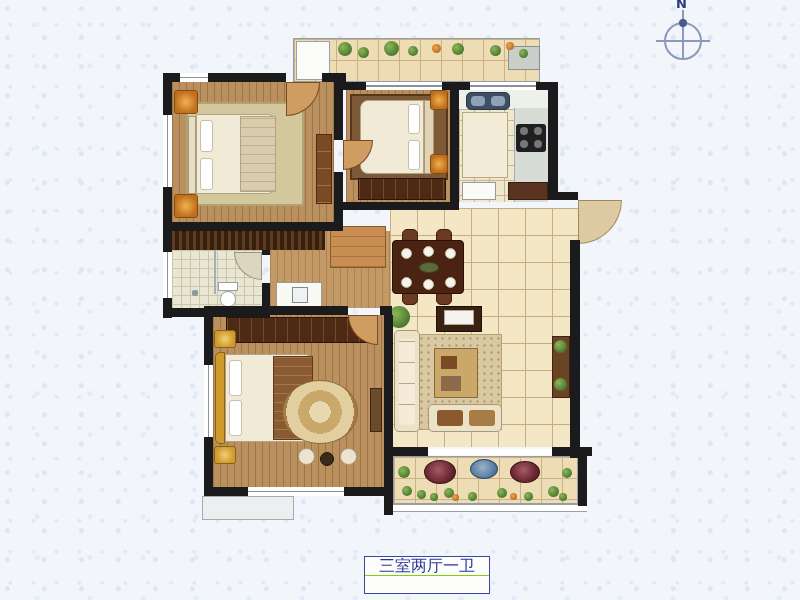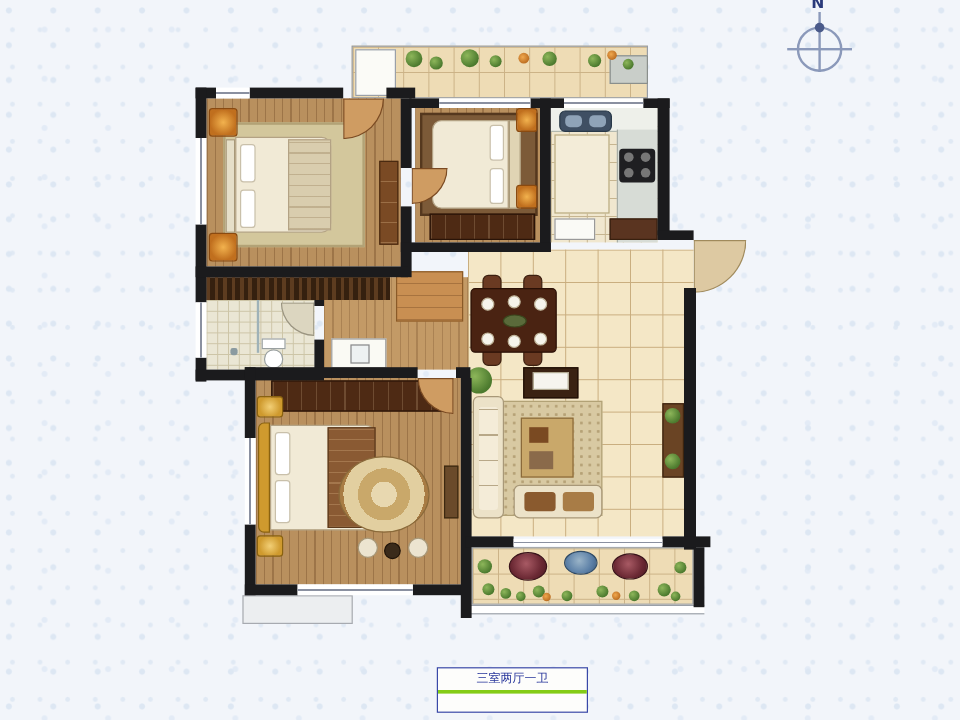--- a/index.html
+++ b/index.html
@@ -161,21 +161,21 @@
 
   <div class="abs" style="left:650px;top:0px;width:70px;height:66px;">
     <div class="abs" style="left:32px;top:10px;width:2px;height:50px;background:#8b99ba;"></div>
     <div class="abs" style="left:14px;top:22px;width:38px;height:38px;border:2px solid #8b99ba;border-radius:50%;"></div>
     <div class="abs" style="left:6px;top:40px;width:54px;height:2px;background:#8b99ba;"></div>
     <div class="abs" style="left:29px;top:19px;width:8px;height:8px;border-radius:50%;background:#4a5a8a;"></div>
     <div class="abs" style="left:26px;top:-4px;width:16px;height:16px;font-size:13px;font-weight:bold;color:#2a3a7a;">N</div>
   </div>
 
   <div class="abs" style="left:364px;top:556px;width:126px;height:38px;background:#fdfdfb;border:1.5px solid #3948a8;">
-    <div class="caption" style="height:18px;line-height:18px;border-bottom:3px solid #84cc16;font-size:10px;">三室两厅一卫</div>
+    <div class="caption" style="height:18px;line-height:18px;border-bottom:1px solid #84cc16;font-size:16px;">三室两厅一卫</div>
   </div>
 <div class="abs wall" style="left: 163px; top: 73px; width: 17px; height: 9px;"></div>
     <div class="abs wall" style="left: 208px; top: 73px; width: 78px; height: 9px;"></div>
     <div class="abs wall" style="left: 322px; top: 73px; width: 24px; height: 9px;"></div>
     <div class="abs wall" style="left: 163px; top: 73px; width: 9px; height: 42px;"></div>
     <div class="abs wall" style="left: 163px; top: 187px; width: 9px; height: 65px;"></div>
     <div class="abs wall" style="left: 163px; top: 298px; width: 9px; height: 20px;"></div>
     <div class="abs wall" style="left: 334px; top: 82px; width: 9px; height: 58px;"></div>
     <div class="abs wall" style="left: 334px; top: 172px; width: 9px; height: 59px;"></div>
     <div class="abs wall" style="left: 341px; top: 82px; width: 25px; height: 8px;"></div>

